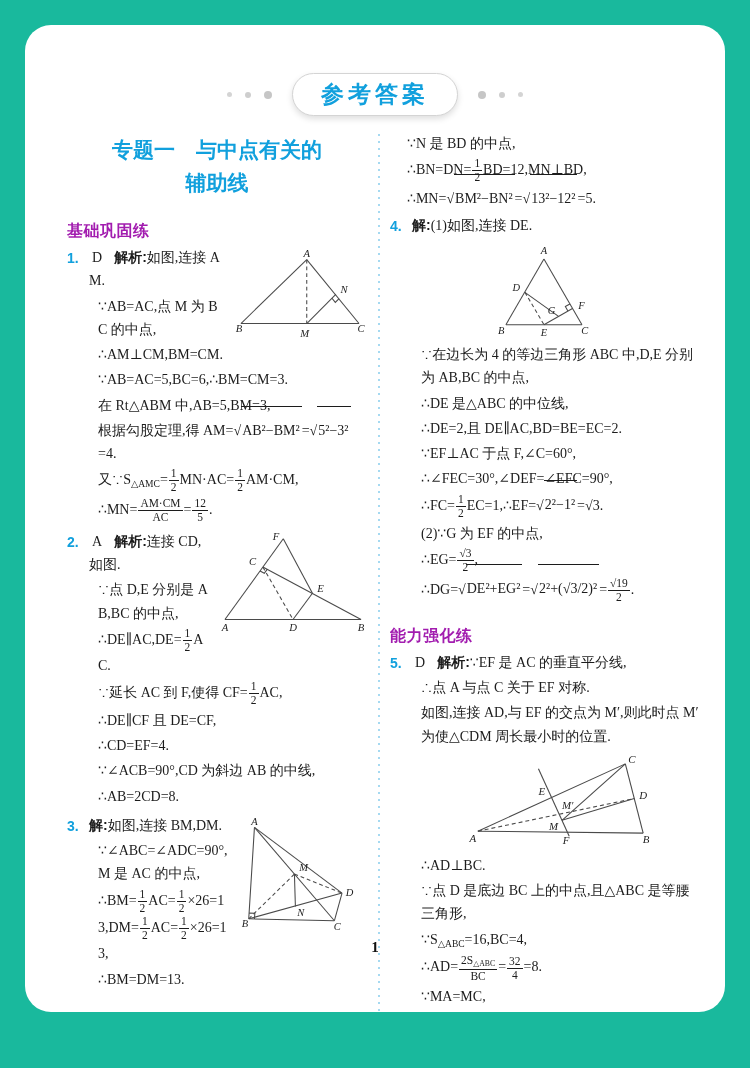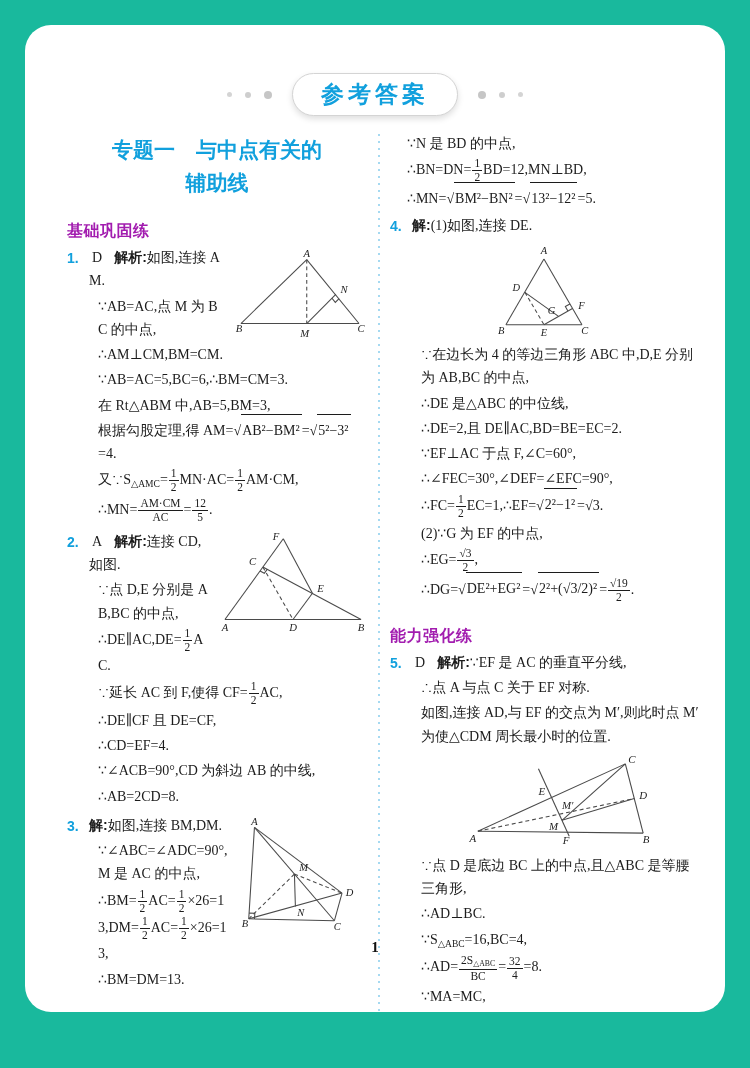--- a/index.html
+++ b/index.html
@@ -44,21 +44,21 @@
   .ans{padding:0 12px 0 3px;}
   .lab{font-family:"Liberation Sans","DejaVu Sans",sans-serif;font-weight:700;}
   .step{margin:2px 9px;word-break:break-all;}
   .step-inline{word-break:break-all;}
 
   
   .fr{display:inline-block;vertical-align:middle;text-align:center;font-size:.82em;line-height:1.15;padding:0 1px;}
   .fn{display:block;border-bottom:1px solid currentColor;padding:0 2px;}
   .fd{display:block;padding:0 2px;}
   .sqr{white-space:nowrap;}
-  .rad{border-top:1px solid currentColor;padding:8px 2px 0 1px;}
+  .rad{border-top:1px solid currentColor;padding:16px 2px 0 1px;}
   sub{font-size:.68em;vertical-align:-0.3em;letter-spacing:0;}
 
   
   .fig{float:right;margin:2px 0 4px 8px;}
   .fig-c{display:block;float:none;margin:4px auto 5px;}
   .fig line,.fig path,.fig polygon{stroke:var(--stroke);stroke-width:1.1;fill:none;}
   .fig .dash{stroke-dasharray:4 3;}
   .fig text{font:italic 11px "Liberation Serif","DejaVu Serif",serif;fill:#1d1d1d;stroke:none;}
 
   .pageno{position:absolute;left:0;right:0;bottom:56px;text-align:center;
@@ -236,22 +236,22 @@
             <text x="10" y="91" text-anchor="middle">A</text>
             <text x="185" y="92" text-anchor="middle">B</text>
             <text x="167" y="11">C</text>
             <text x="178" y="48">D</text>
             <text x="83" y="43" text-anchor="end">E</text>
             <text x="104" y="93" text-anchor="middle">F</text>
             <text x="96" y="79" text-anchor="end">M</text>
             <text x="100" y="58">M′</text>
           </svg>
           <div class="steps">
+              <div class="step">∴AD⊥BC.</div>
               <div class="step">∵点 D 是底边 BC 上的中点,且△ABC 是等腰三角形,</div>
-              <div class="step">∴AD⊥BC.</div>
               <div class="step">∵S<sub>△ABC</sub>=16,BC=4,</div>
               <div class="step">∴AD=<span class="fr"><span class="fn">2S<sub>△ABC</sub></span><span class="fd">BC</span></span>=<span class="fr"><span class="fn">32</span><span class="fd">4</span></span>=8.</div>
               <div class="step">∵MA=MC,</div>
               <div class="step">∴△CDM 的周长=MC+MD+CD=AD+CD=8+2=10.</div>
             </div>
         </div>
       </div>
     </div>
 
     <div class="pageno">1</div>

